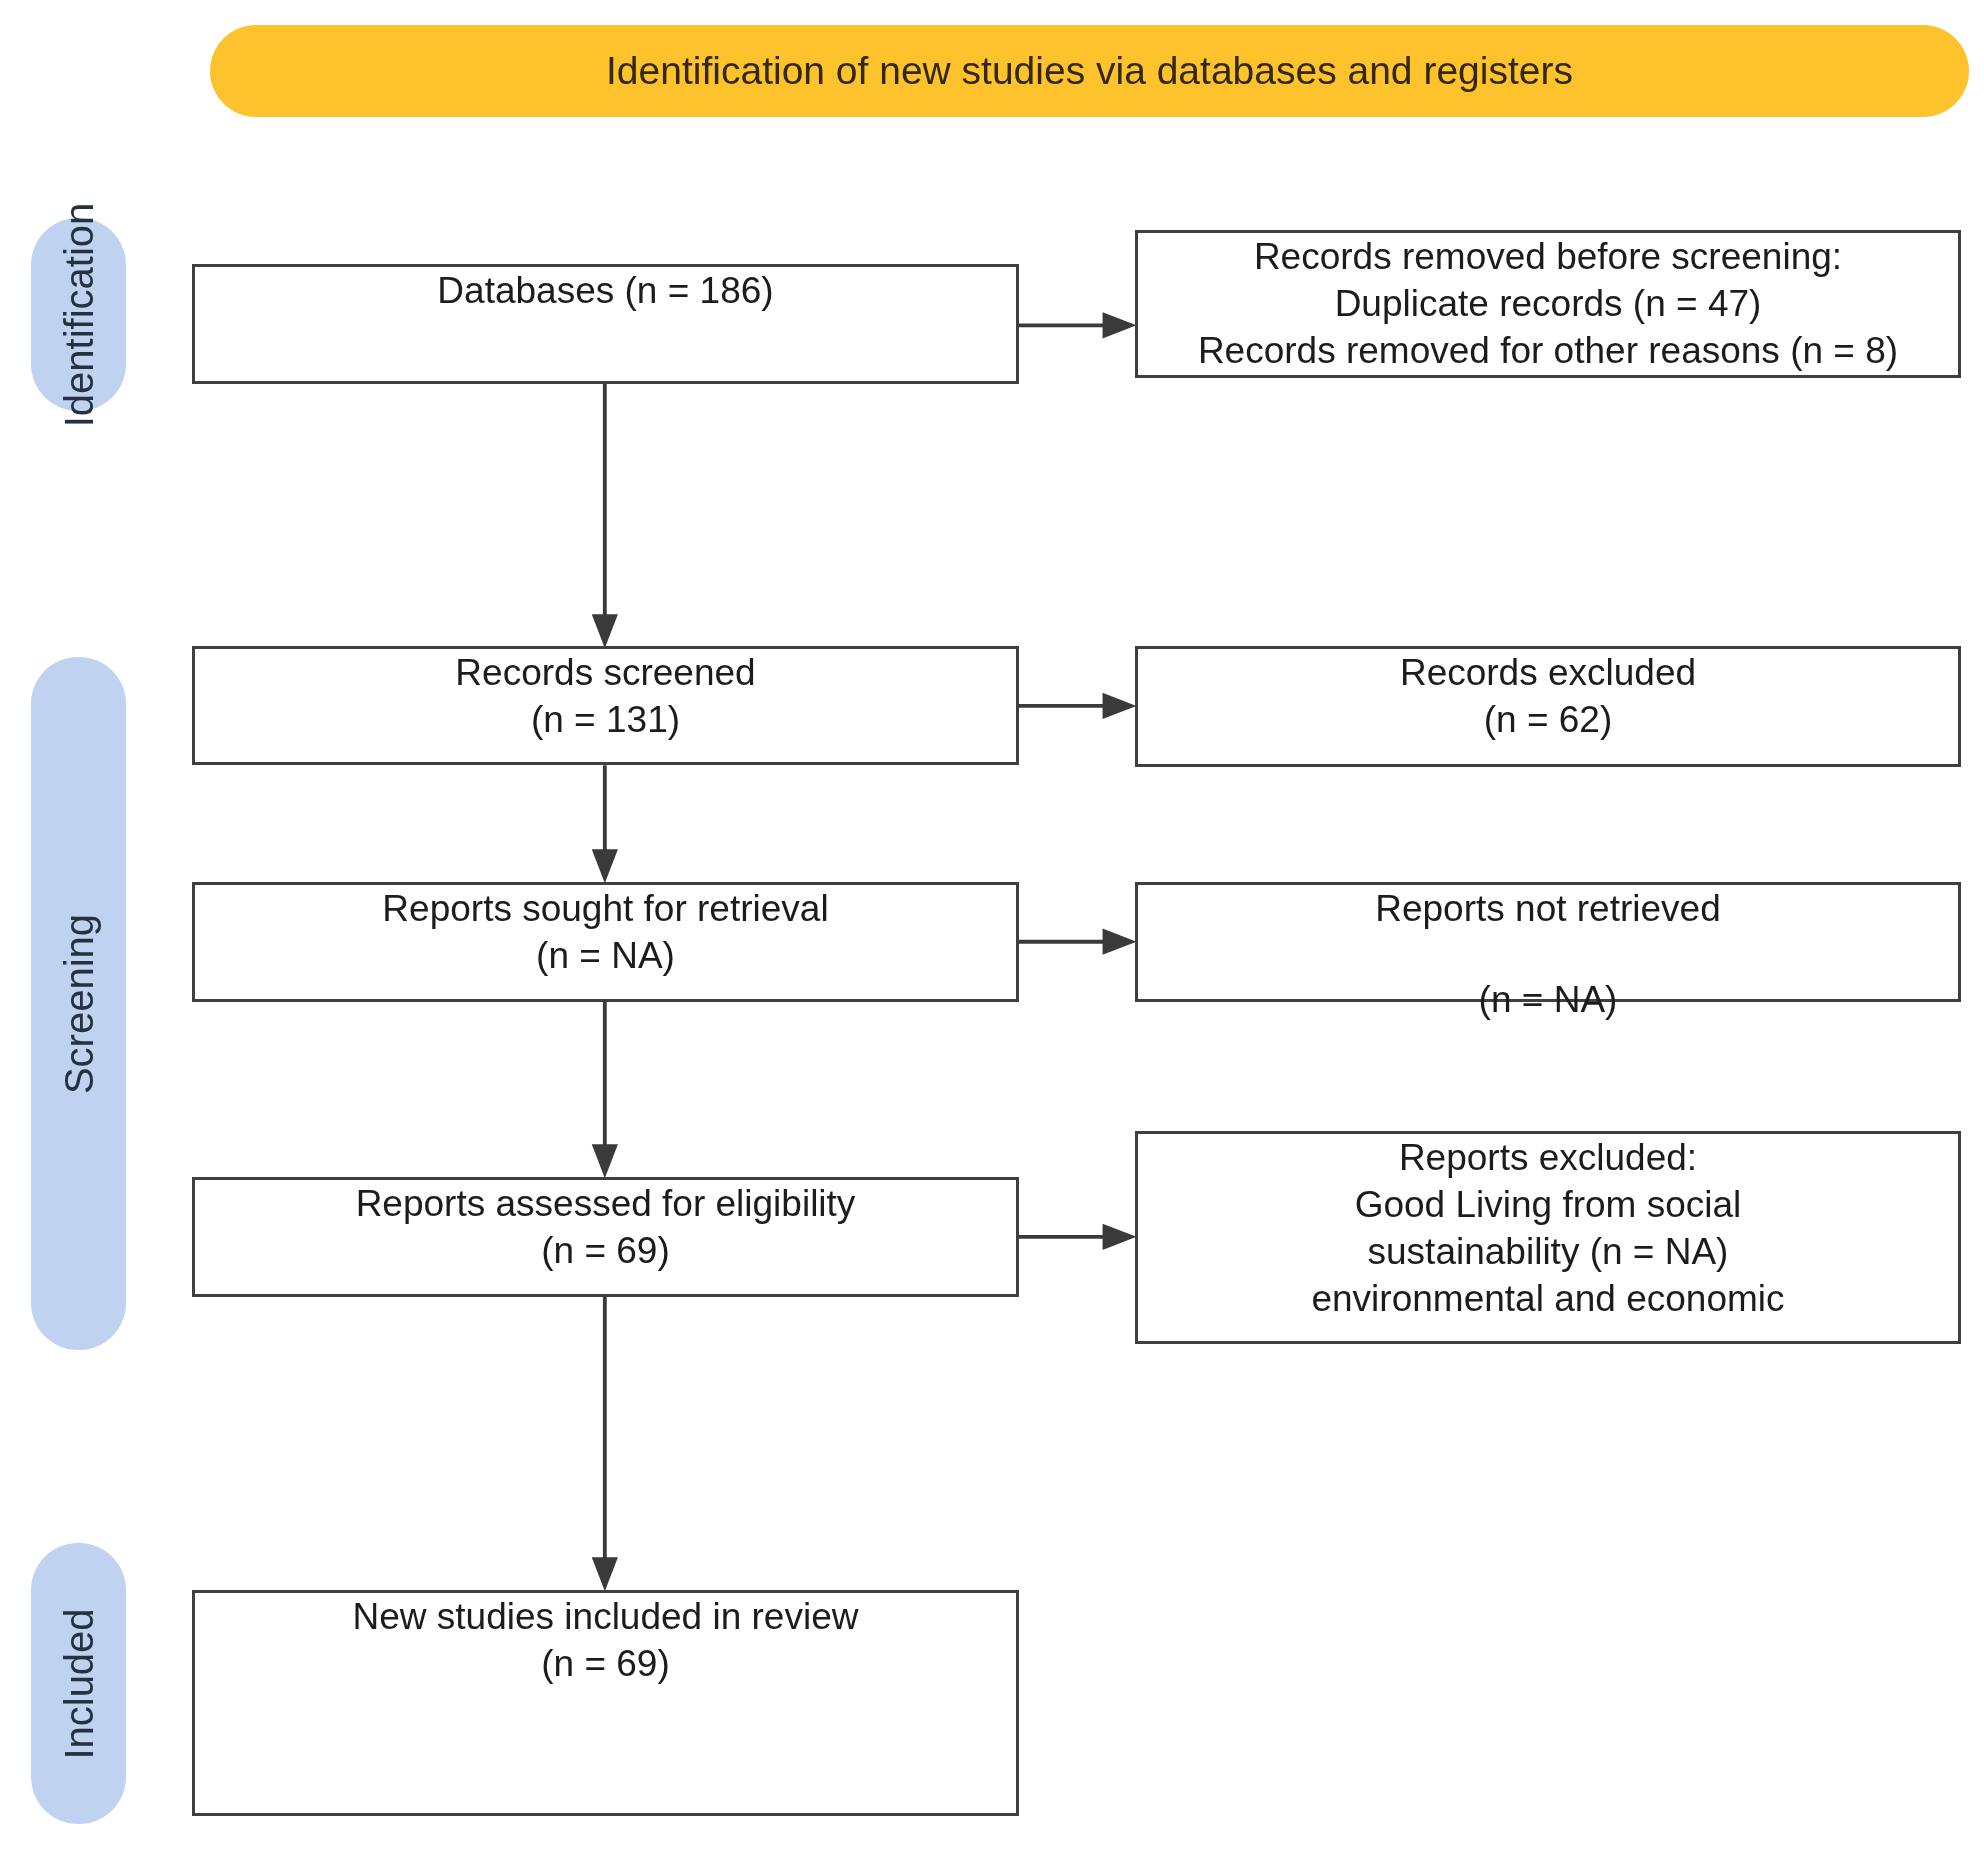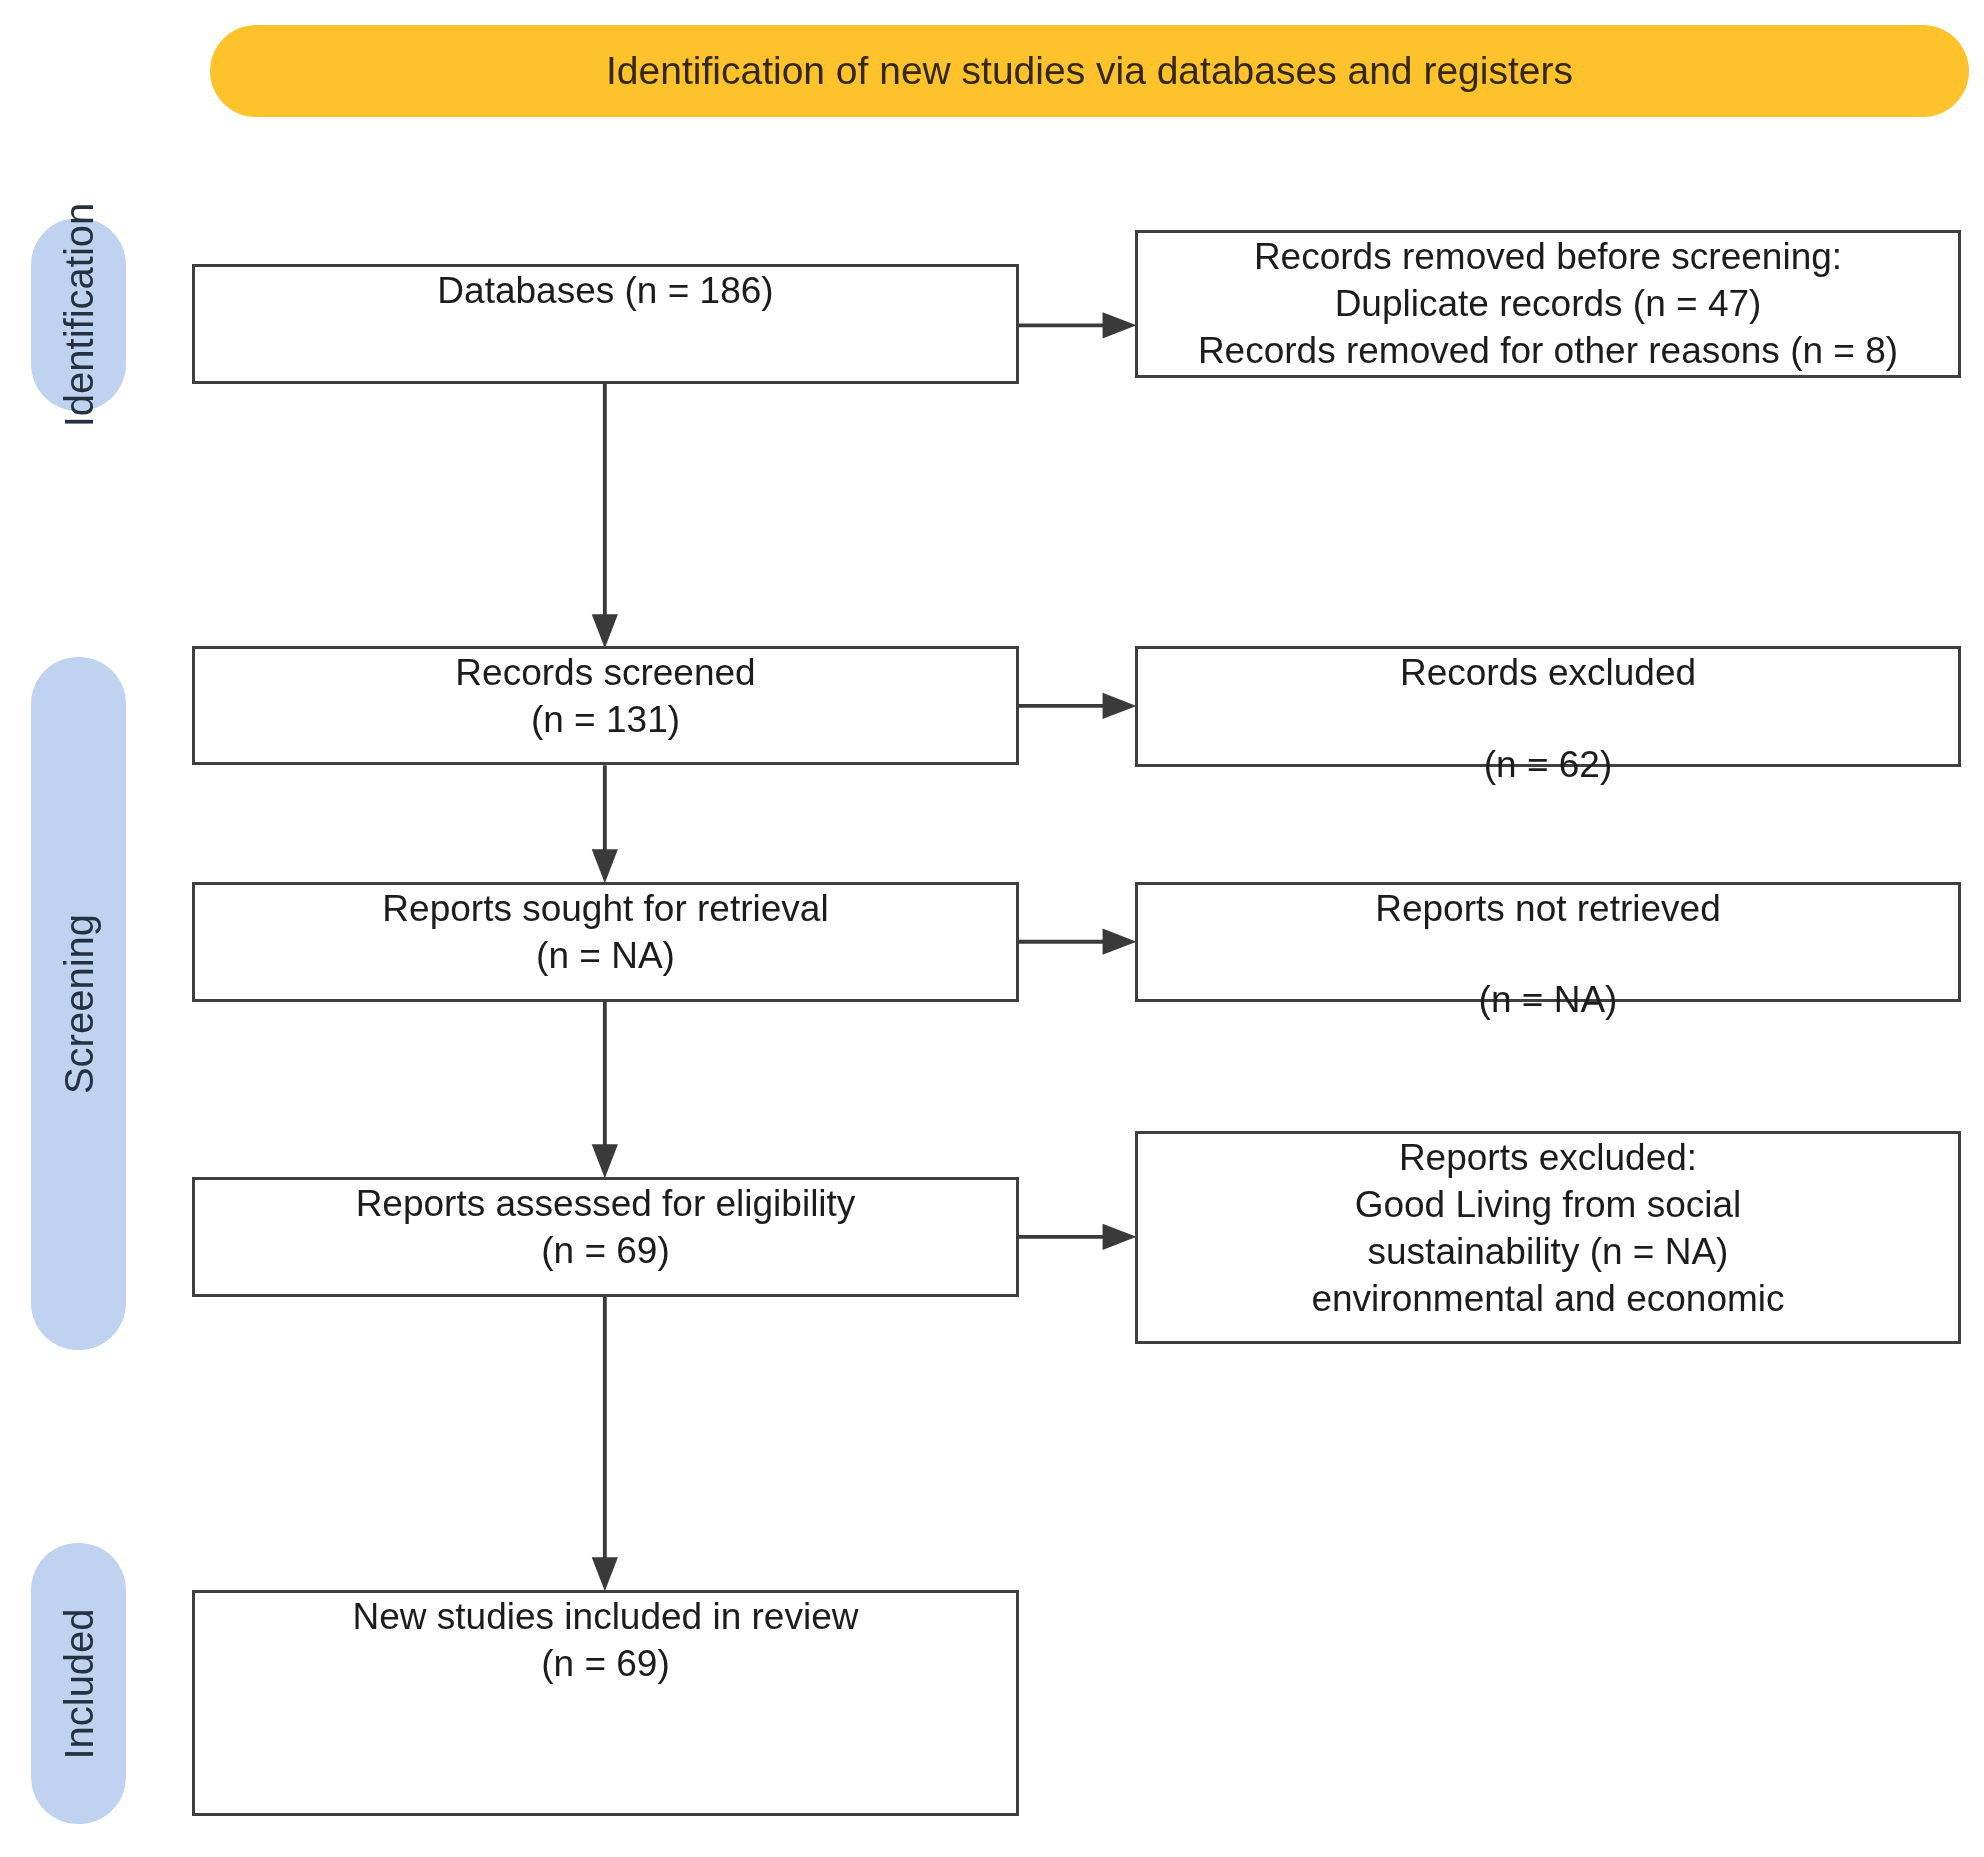--- a/index.html
+++ b/index.html
@@ -43,21 +43,21 @@
   }
   .box .line{line-height:47px;}
   .col-left{left:192px;width:827px;}
   .col-right{left:1135px;width:826px;}
   #box-records-identified{top:264px;height:120px;}
   #box-records-screened{top:646px;height:119px;}
   #box-reports-sought{top:882px;height:120px;}
   #box-reports-assessed{top:1177px;height:120px;}
   #box-new-studies{top:1590px;height:226px;}
   #box-records-removed{top:230px;height:148px;}
-  #box-records-excluded{top:646px;height:121px;gap:45px;}
+  #box-records-excluded{top:646px;height:121px;}
   #box-reports-not-retrieved{top:882px;height:120px;gap:44px;}
   #box-reports-excluded{top:1131px;height:213px;}
   #arrow-layer{
     position:absolute;left:0;top:0;width:1984px;height:1858px;
     pointer-events:none;
   }
   #arrow-layer line{stroke:var(--arrow,#3A3A3A);stroke-width:5;}
   #arrow-layer polygon{fill:var(--arrow,#3A3A3A);}
 </style>
 </head>

